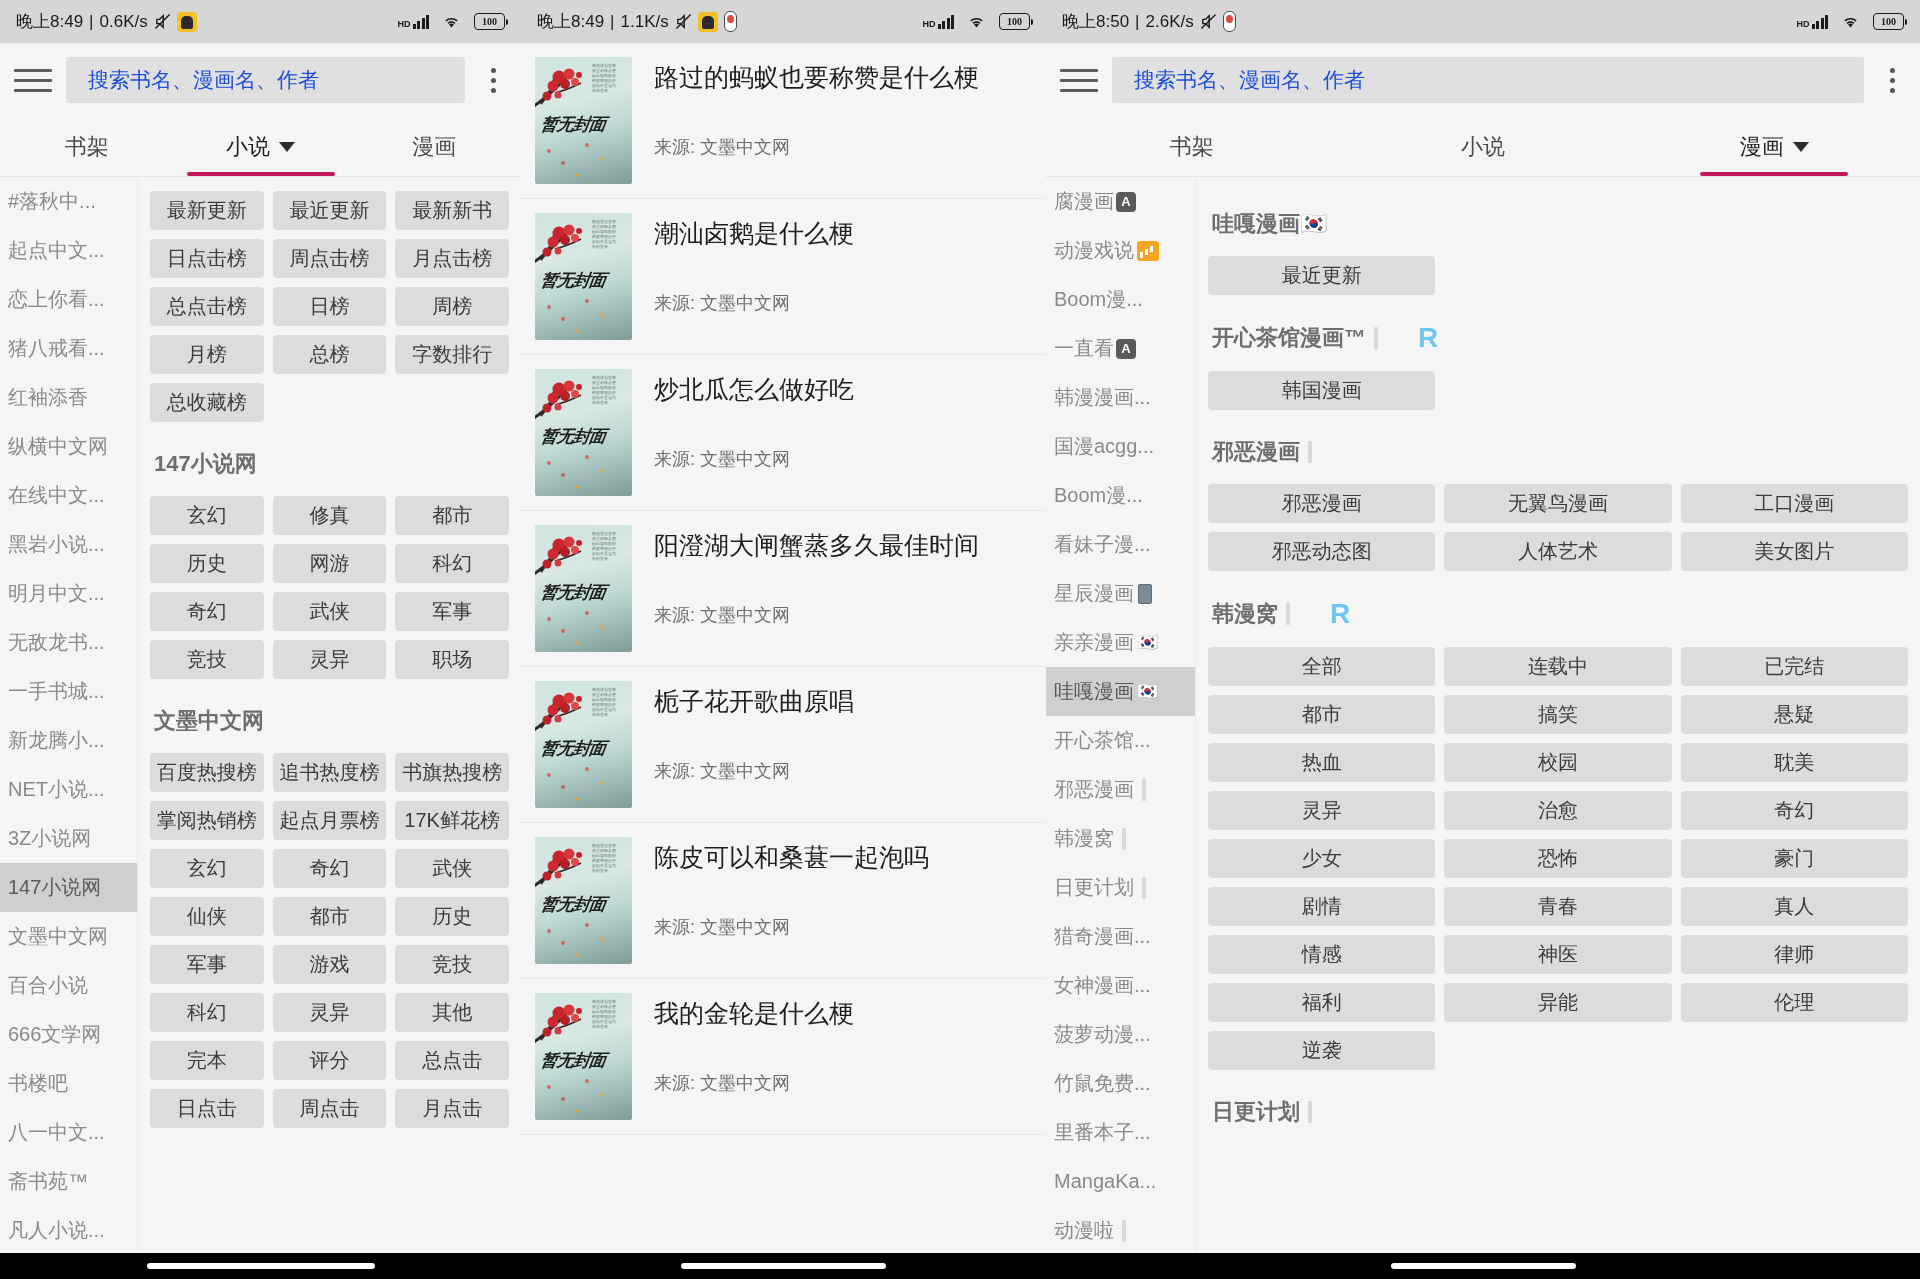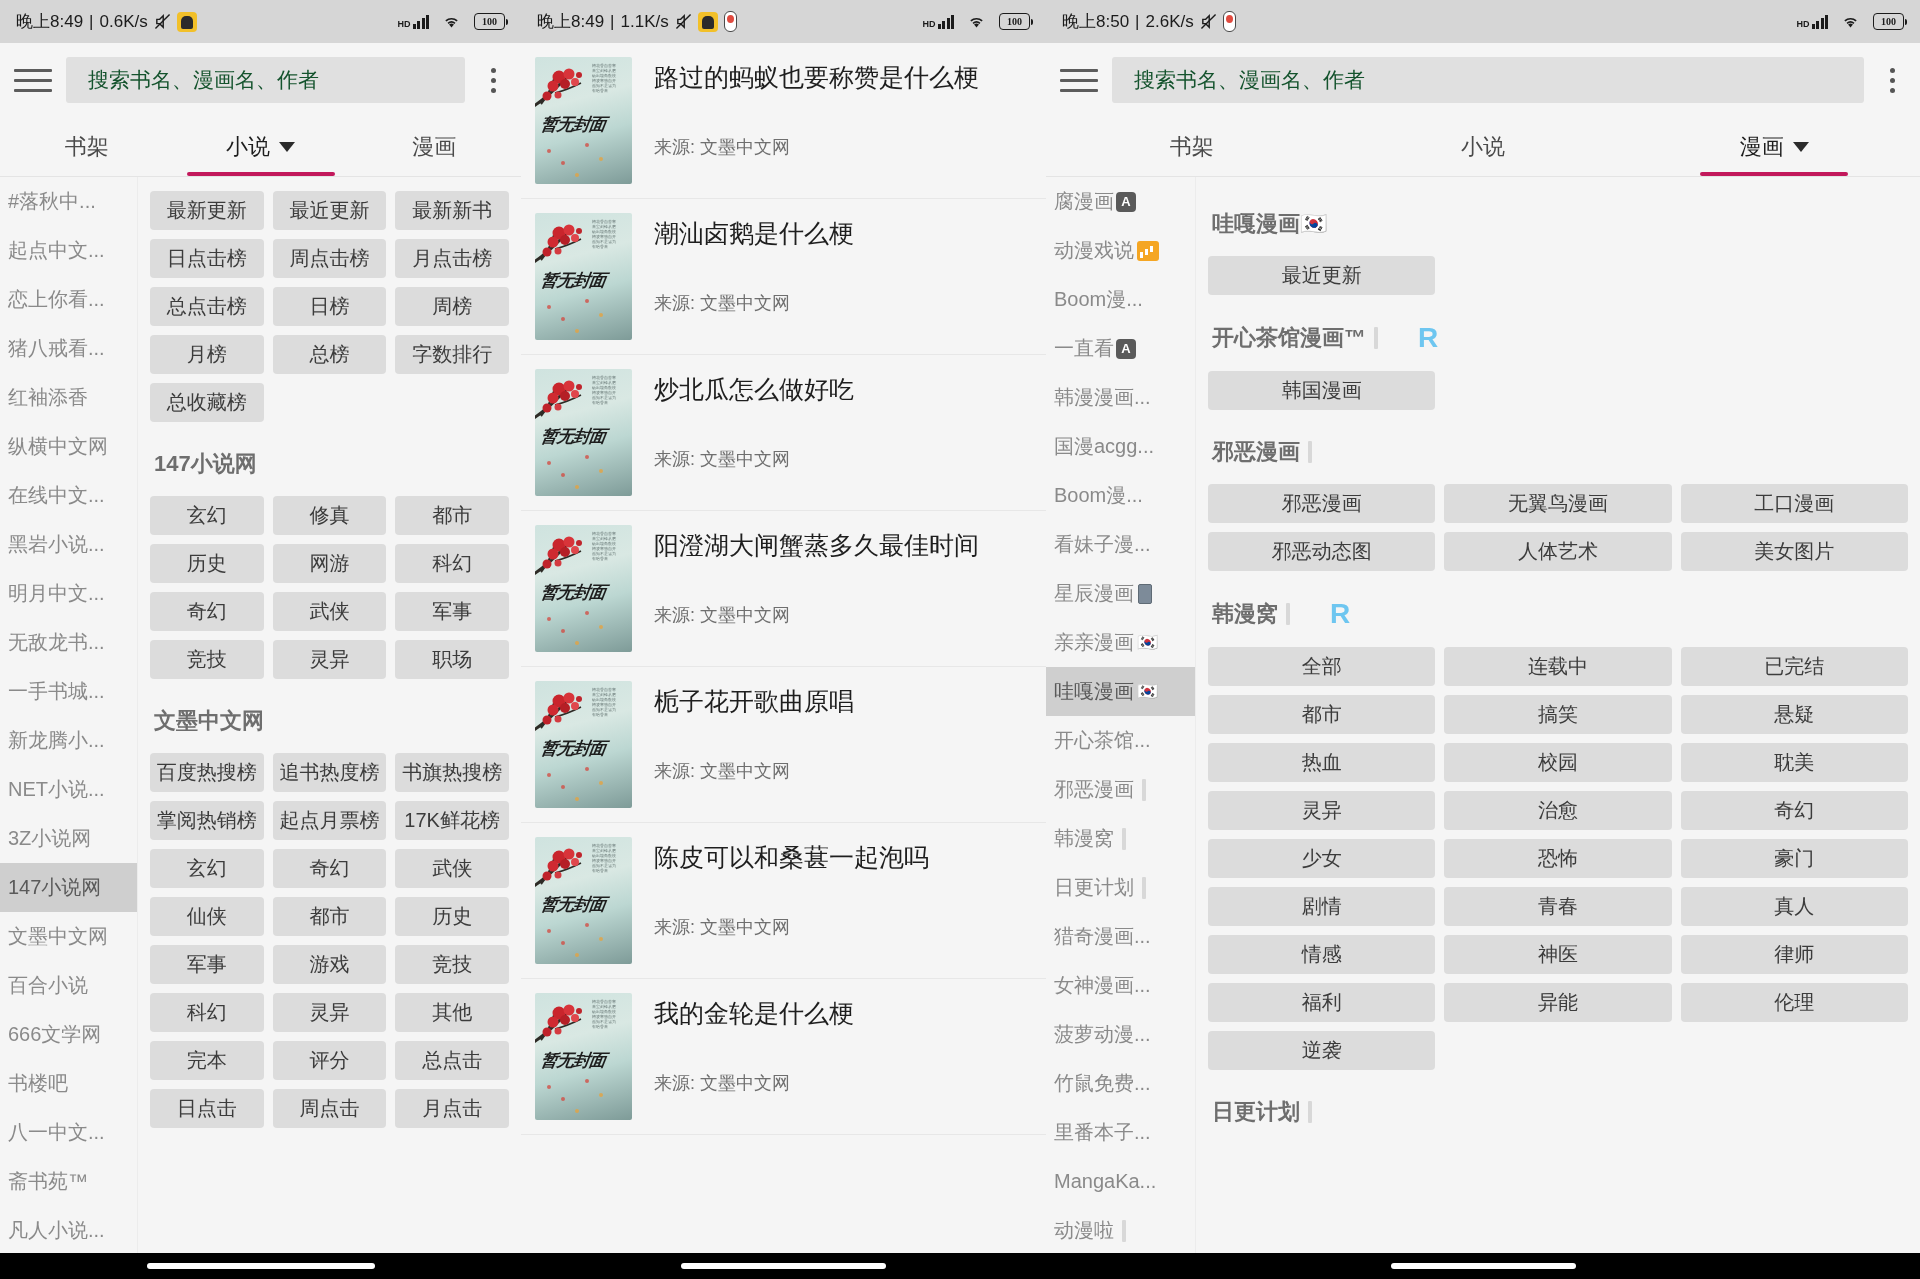--- a/index.html
+++ b/index.html
@@ -58,21 +58,21 @@
     display: flex;
     align-items: center;
     padding: 0 14px;
     gap: 14px;
   }
   .hamburger { width: 38px; height: 30px; display: flex; flex-direction: column; justify-content: center; gap: 7px; cursor: pointer;}
   .hamburger i { display: block; height: 3px; background: #5c5c5c; border-radius: 1px; }
   .searchbox {
     flex: 1; height: 46px; background: #e0e0e0; border-radius: 3px;
     display: flex; align-items: center; padding: 0 22px;
-    color: #14532d; font-size: 21px;
+    color: #1d4ed8; font-size: 21px;
   }
   .kebab { width: 28px; height: 40px; display: flex; flex-direction: column; align-items: center; justify-content: center; gap: 5px; cursor: pointer;}
   .kebab i { width: 5px; height: 5px; border-radius: 50%; background: #555; display: block; }
   .backbtn { width: 52px; height: 52px; display:flex; align-items:center; justify-content:center; cursor:pointer;}
   .pagetitle { font-size: 29px; color: #1f1f1f; font-weight: 500; letter-spacing: 1px; }
 
   
   .tabs { height: 60px; display: flex; background: #f5f5f5; border-bottom: 1px solid #e4e4e4;}
   .tab { flex: 1; display: flex; align-items: center; justify-content: center; gap: 9px;
          font-size: 22px; color: #4a4a4a; position: relative; cursor: pointer;}

